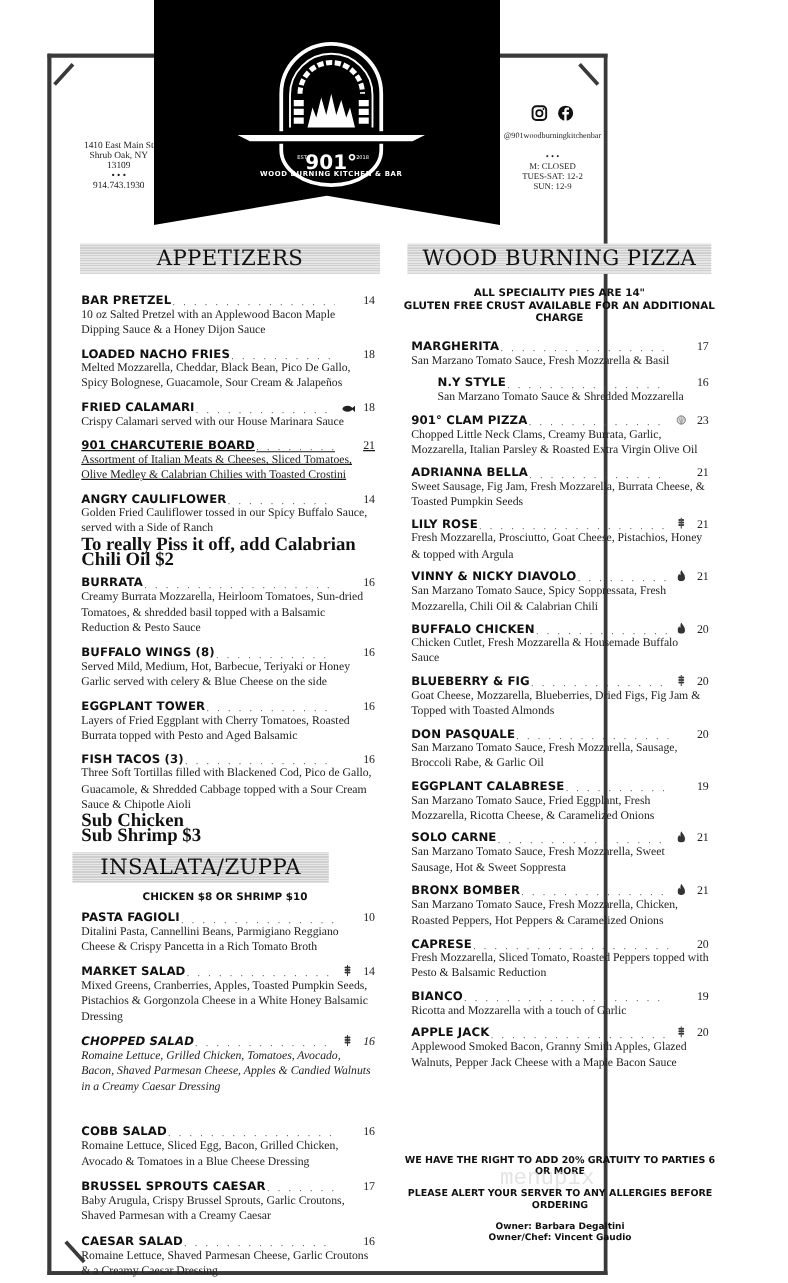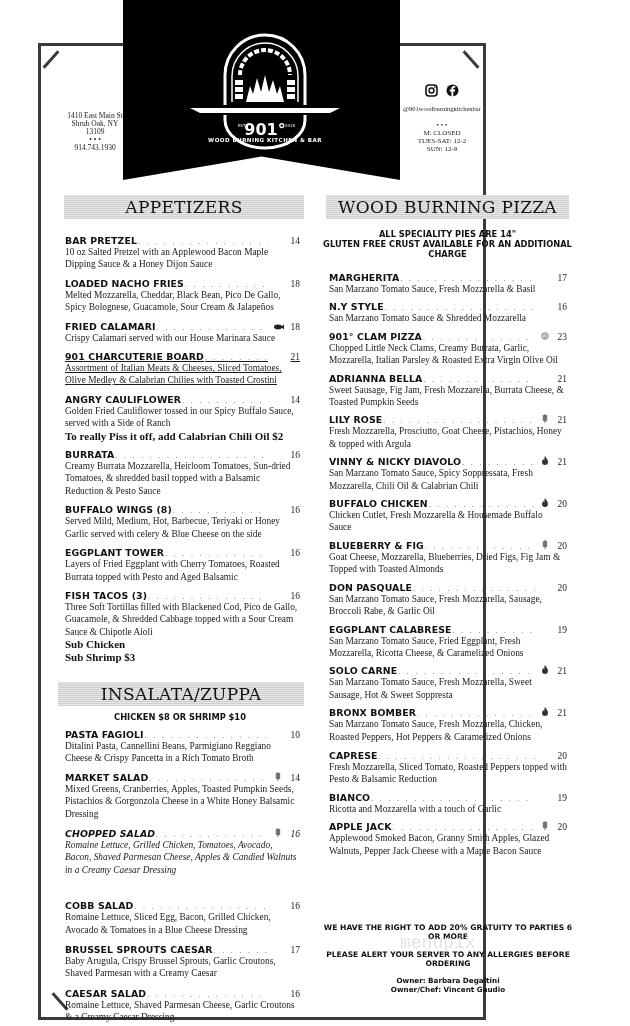--- a/index.html
+++ b/index.html
@@ -44,21 +44,21 @@
     font-family: "DejaVu Sans", "Liberation Sans", sans-serif; font-weight: bold;
     font-size: 9.4px; letter-spacing: 0.1px; white-space: nowrap; color: #111;
   }
   .dots {
     flex: 1; overflow: hidden; white-space: nowrap; font-size: 8px; color: #555;
     margin: 0 4px 0 1px; letter-spacing: 2.3px;
   }
   .icon { width: 12px; text-align: center; font-size: 8px; margin-right: 4px; color: #333; }
   .price { font-size: 9.5px; width: 12px; text-align: right; color: #222; }
   .item-desc { font-size: 9.4px; line-height: 12.4px; color: #222; }
-  .item-note { font-size: 11px; line-height: 12.4px; font-weight: bold; color: #111; }
+  .item-note { font-size: 15px; line-height: 12.4px; font-weight: bold; color: #111; }
 
   .sub-note {
     font-family: "DejaVu Sans", "Liberation Sans", sans-serif; font-weight: bold;
     font-size: 8.3px; text-align: center; color: #111; line-height: 10px;
   }
   .footer-note {
     font-family: "DejaVu Sans", "Liberation Sans", sans-serif; font-weight: bold;
     font-size: 7.6px; text-align: center; color: #111; line-height: 9px;
   }
 </style>
@@ -224,21 +224,21 @@
         <span class="dots">. . . . . . . . . . . . . . . . . . . . . . . . . . . . . . . . . . . . . . . . . . . . . . . . . . . . . . . . .</span>
         <span class="icon"></span>
         <span class="price">16</span>
       </div>
       <div class="item-desc">Three Soft Tortillas filled with Blackened Cod, Pico de Gallo, Guacamole, &amp; Shredded Cabbage topped with a Sour Cream Sauce &amp; Chipotle Aioli</div>
       <div class="item-note">Sub Chicken</div>
       <div class="item-note">Sub Shrimp $3</div>
     </div>
   </div>
 
-<div class="section-header" style="left:58px;top:682px;width:246px;">
+<div class="section-header" style="left:58px;top:682px;width:205px;">
   <span>INSALATA/ZUPPA</span>
 </div>
 <div class="sub-note" style="position:absolute;left:60px;top:712px;width:240px;">CHICKEN $8 OR SHRIMP $10</div>
 <div class="col" id="col-insalata" style="left:65px;top:727px;width:235px;">
     <div class="item" style="margin-bottom: 5px;">
       <div class="item-head">
         <span class="item-name">PASTA FAGIOLI</span>
         <span class="dots">. . . . . . . . . . . . . . . . . . . . . . . . . . . . . . . . . . . . . . . . . . . . . . . . . . . . . . . . .</span>
         <span class="icon"></span>
         <span class="price">10</span>
@@ -318,21 +318,21 @@
 <div class="col" id="col-pizza" style="left:329px;top:270px;width:238px;">
     <div class="item" style="margin-bottom: 4px;">
       <div class="item-head">
         <span class="item-name">MARGHERITA</span>
         <span class="dots">. . . . . . . . . . . . . . . . . . . . . . . . . . . . . . . . . . . . . . . . . . . . . . . . . . . . . . . . .</span>
         <span class="icon"></span>
         <span class="price">17</span>
       </div>
       <div class="item-desc">San Marzano Tomato Sauce, Fresh Mozzarella &amp; Basil</div>
     </div>
-    <div class="item" style="margin-bottom: 4px;">
+    <div class="item" style="margin-bottom: 4px; margin-left: 21px;">
       <div class="item-head">
         <span class="item-name">N.Y STYLE</span>
         <span class="dots">. . . . . . . . . . . . . . . . . . . . . . . . . . . . . . . . . . . . . . . . . . . . . . . . . . . . . . . . .</span>
         <span class="icon"></span>
         <span class="price">16</span>
       </div>
       <div class="item-desc">San Marzano Tomato Sauce &amp; Shredded Mozzarella</div>
     </div>
     <div class="item" style="margin-bottom: 4px;">
       <div class="item-head">

